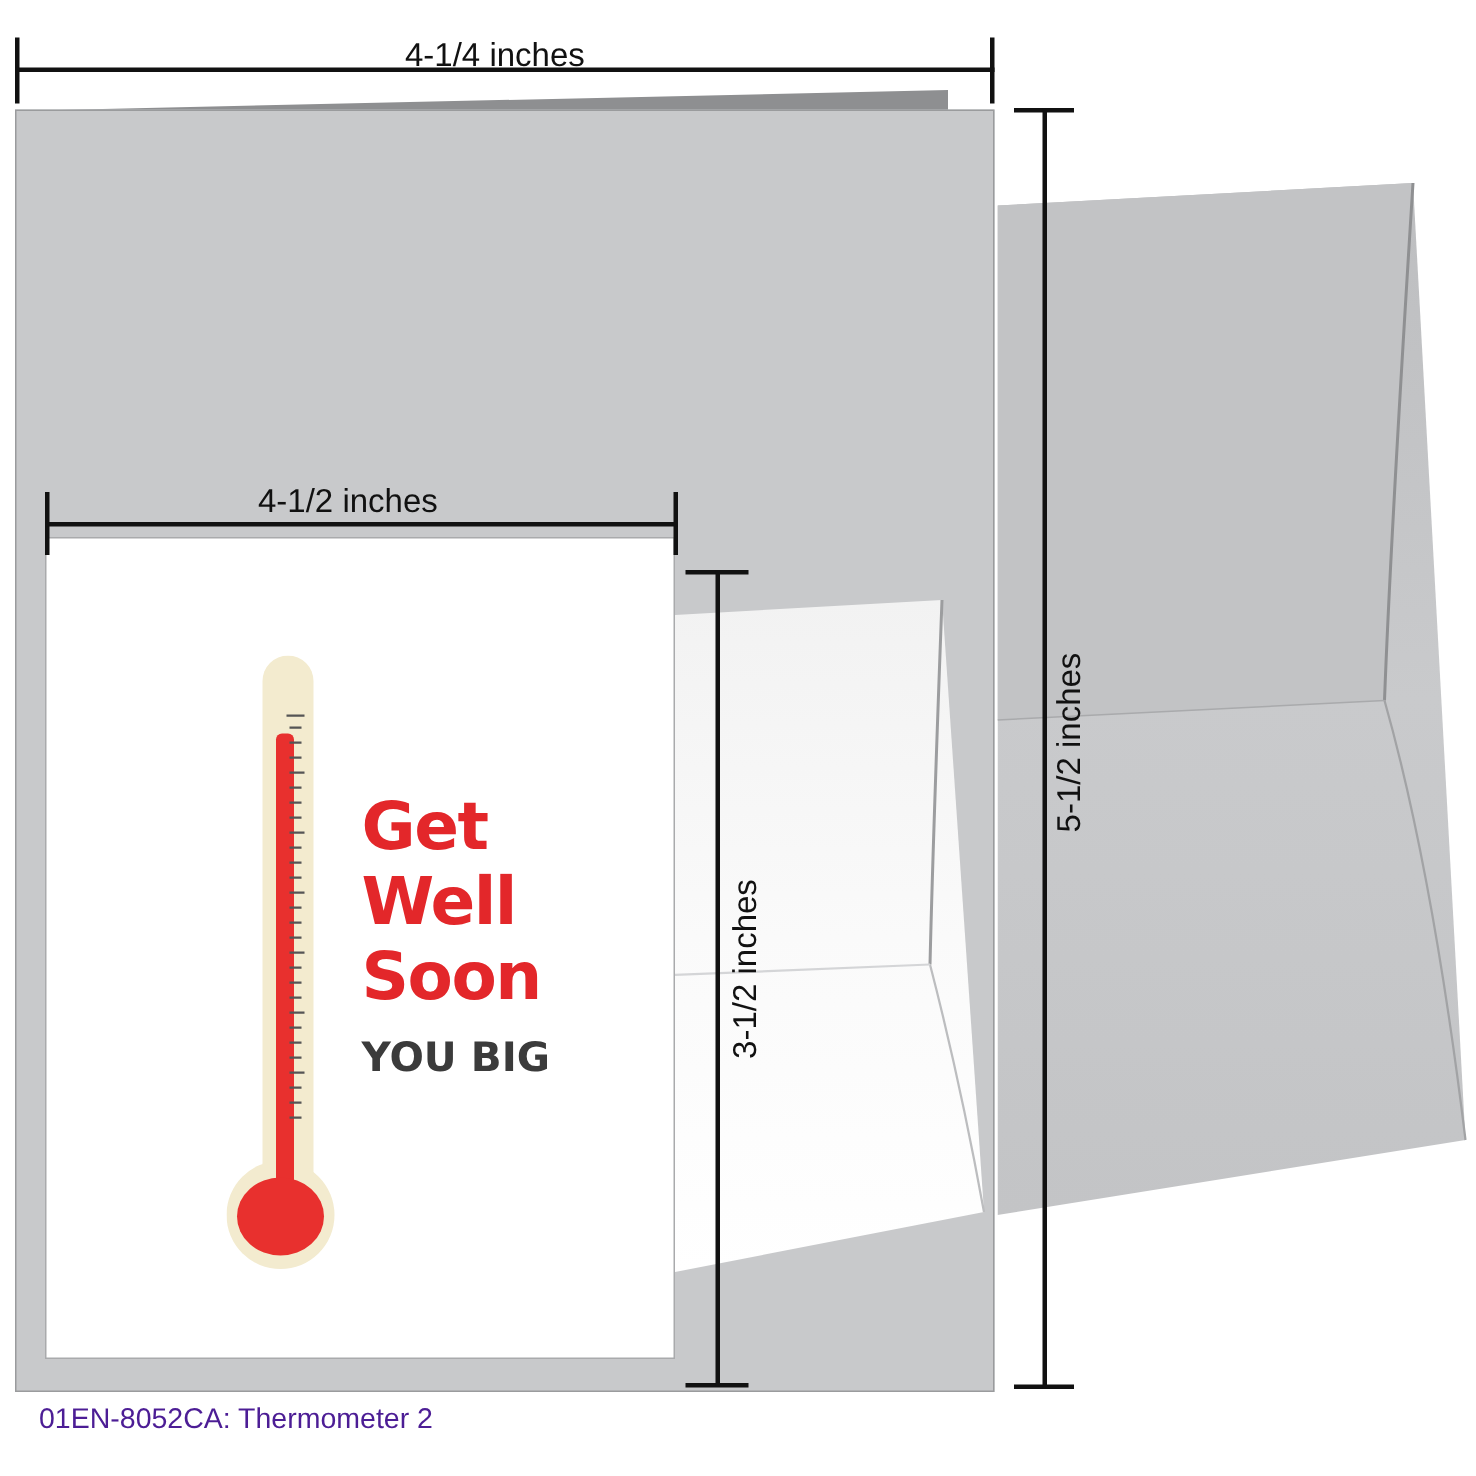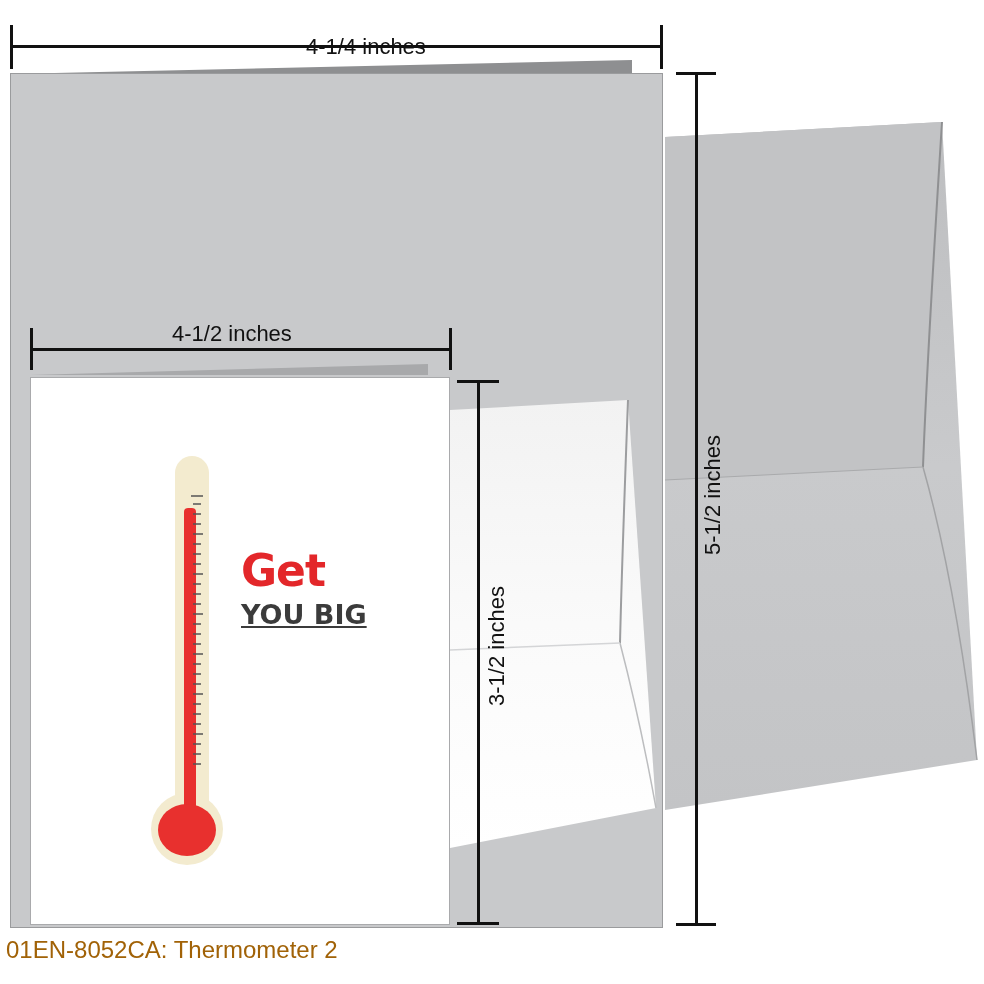--- a/index.html
+++ b/index.html
@@ -17,40 +17,40 @@
       left: 10px; top: 73px; width: 653px; height: 855px;
       background: #c8c9cb; border: 1px solid #9a9b9d; box-sizing: border-box;
     }
 
     
     .small-env { left: 450px; top: 400px; width: 210px; height: 460px; }
 
     
     .small-card-flap { left: 30px; top: 362px; width: 400px; height: 14px; }
     .small-card {
-      left: 30px; top: 377px; width: 420px; height: 548px;
+      left: 30px; top: 358px; width: 420px; height: 548px;
       background: #ffffff; border: 1px solid #a9aaac; box-sizing: border-box;
     }
 
     
     .hline { background: #111; height: 3px; }
     .vline { background: #111; width: 3px; }
     .dim-label { color: #111; font-size: 22px; white-space: nowrap; }
     .vlabel { transform: rotate(-90deg); transform-origin: center center; }
 
     
     .greet-red {
       color: #e3272a; font-family: "DejaVu Sans", sans-serif; font-weight: bold;
       font-size: 44px; line-height: 50px; letter-spacing: -1px;
     }
     .greet-gray {
       color: #3b3b3b; font-family: "DejaVu Sans", sans-serif; font-weight: bold;
       font-size: 27px; line-height: 38px; letter-spacing: 0px;
     }
-    .caption { left: 6px; top: 936px; font-size: 24px; color: #a16207; }
+    .caption { left: 26px; top: 936px; font-size: 19px; color: #4c1d95; }
   </style>
 </head>
 <body>
 
 <svg class="abs big-env" viewBox="0 0 320 690" width="320" height="690">
   <defs>
     <linearGradient id="benv" x1="0" y1="0" x2="0" y2="1">
       <stop offset="0" stop-color="#bdbec0"></stop>
       <stop offset="0.5" stop-color="#c9cacc"></stop>
       <stop offset="1" stop-color="#c3c4c6"></stop>
@@ -123,28 +123,30 @@
         <line x1="42" y1="268" x2="50" y2="268"></line>
       <line x1="42" y1="278" x2="52" y2="278"></line>
         <line x1="42" y1="288" x2="50" y2="288"></line>
       <line x1="42" y1="298" x2="50" y2="298"></line>
         <line x1="42" y1="308" x2="50" y2="308"></line>
     </g>
   </svg>
 
   <div class="abs" style="left:210px; top:168px;">
     <div class="greet-red">Get</div>
-    <div class="greet-gray" style="margin-top:0;text-decoration:underline;">YOU BIG</div>
+    <div class="greet-red">Well</div>
+    <div class="greet-red">Soon</div>
+    <div class="greet-gray" style="margin-top:10px;">YOU BIG</div>
   </div>
 </div>
 
 <div class="abs vline" style="left:10px; top:25px; height:44px;"></div>
 <div class="abs vline" style="left:660px; top:25px; height:44px;"></div>
 <div class="abs hline" style="left:10px; top:45px; width:653px;"></div>
-<div class="abs dim-label" style="left:270px; top:34px;margin-left:36px;">4-1/4 inches</div>
+<div class="abs dim-label" style="left:270px; top:24px;">4-1/4 inches</div>
 
 <div class="abs hline" style="left:676px; top:72px; width:40px;"></div>
 <div class="abs hline" style="left:676px; top:923px; width:40px;"></div>
 <div class="abs vline" style="left:695px; top:72px; height:854px;"></div>
 <div class="abs dim-label vlabel" style="left:653px; top:482px; width:120px; text-align:center;">5-1/2 inches</div>
 
 <div class="abs vline" style="left:30px; top:328px; height:42px;"></div>
 <div class="abs vline" style="left:449px; top:328px; height:42px;"></div>
 <div class="abs hline" style="left:30px; top:348px; width:422px;"></div>
 <div class="abs dim-label" style="left:172px; top:321px;">4-1/2 inches</div>

